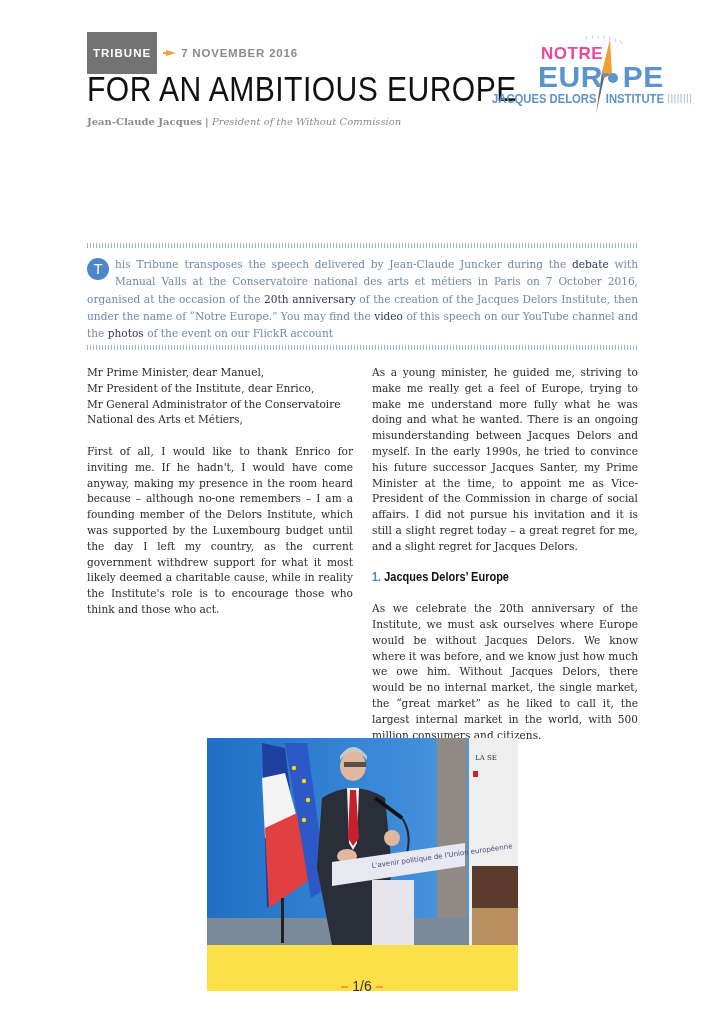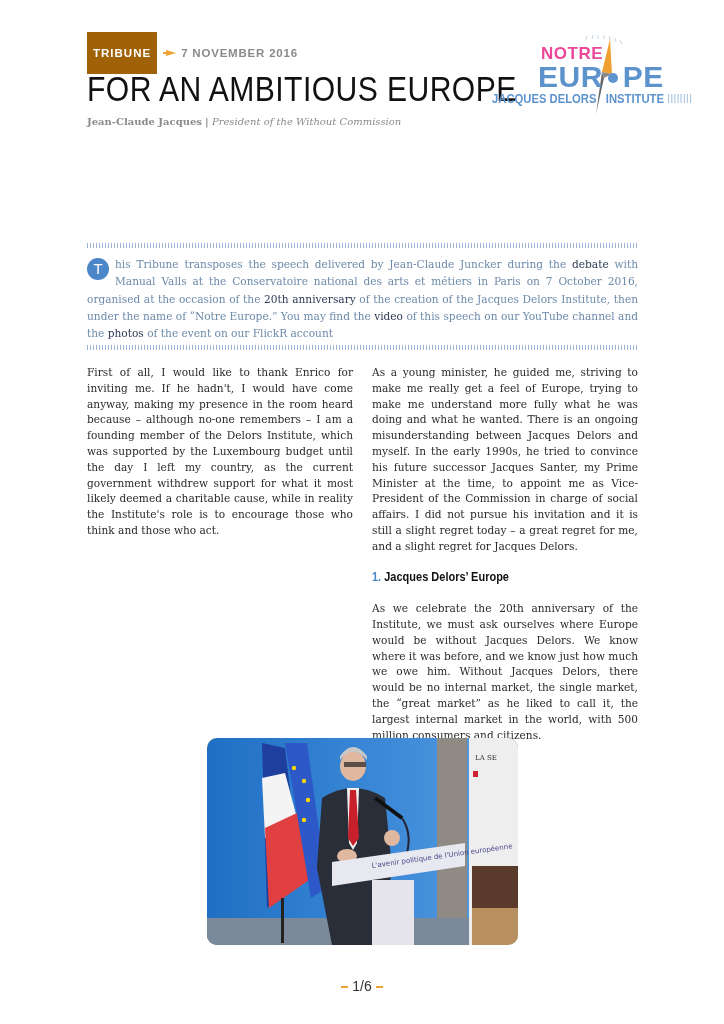--- a/index.html
+++ b/index.html
@@ -1,20 +1,20 @@
 <!DOCTYPE html>
 <html><head>
 <meta charset="utf-8">
 <style>
   html, body { margin: 0; padding: 0; background: #ffffff; }
   body { width: 724px; height: 1024px; position: relative; overflow: hidden; font-family: "DejaVu Serif", serif; color: #2a2a2a; }
 
   .header { position: absolute; left: 87px; top: 44px; }
   .tag-row { display: flex; align-items: center; height: 18px; }
-  .tag { background: #a16207; color: #fff; font-family: "Liberation Sans", sans-serif; font-weight: bold; font-size: 11.5px; letter-spacing: 1px; padding: 14px 6px; line-height: 14px; }
+  .tag { background: #737373; color: #fff; font-family: "Liberation Sans", sans-serif; font-weight: bold; font-size: 11.5px; letter-spacing: 1px; padding: 14px 6px; line-height: 14px; }
   .arrow { display: inline-block; margin-left: 7px; width: 0; height: 0; border-top: 3px solid transparent; border-bottom: 3px solid transparent; border-left: 10px solid #f0a030; }
   .arrow-line { display:inline-block; width: 3px; height: 2px; background:#f0a030; margin-left:6px; }
   .date { margin-left: 5px; font-family: "Liberation Sans", sans-serif; font-weight: bold; font-size: 11.5px; letter-spacing: 0.8px; color: #8a8a8a; }
   .title { margin-top: 8px; font-family: "Liberation Sans", sans-serif; font-size: 35px; line-height: 38px; color: #111; transform: scaleX(0.86); transform-origin: left; white-space: nowrap; letter-spacing: 0.5px; }
   .byline { margin-top: 8px; font-size: 10px; color: #8a8a8a; white-space: nowrap; }
   .byline .name { font-weight: bold; }
   .byline .role { font-style: italic; }
 
   .logo { position: absolute; left: 486px; top: 34px; width: 200px; height: 86px; }
   .logo .notre { position: absolute; left: 55px; top: 10px; font-family: "Liberation Sans", sans-serif; font-weight: bold; font-size: 17px; color: #ec4899; letter-spacing: 0.5px; }
@@ -32,21 +32,21 @@
   .intro a { color: #2d3a55; }
 
   .col { position: absolute; top: 365px; width: 266px; font-size: 10.6px; line-height: 15.8px; text-align: justify; color: #2a2a2a; }
   .col.left { left: 87px; }
   .col.right { left: 372px; }
   .col p { margin: 0 0 15.8px 0; }
   .col p.salute { text-align: left; }
   .section { font-family: "Liberation Sans", sans-serif; font-weight: bold; font-size: 12.5px; color: #111; margin: 0 0 15px 0; transform: scaleX(0.88); transform-origin: left; white-space: nowrap; }
   .section .num { color: #4a86c8; }
 
-  .photo { position: absolute; left: 207px; top: 738px; width: 311px; height: 207px; overflow: hidden; background: #fde047; border-radius: 10px; }
+  .photo { position: absolute; left: 207px; top: 738px; width: 311px; height: 253px; overflow: hidden; background: #fde047; }
 
   .pagenum { position: absolute; left: 0; width: 724px; top: 978px; text-align: center; font-family: "Liberation Sans", sans-serif; font-size: 14px; color: #333; }
   .pagenum .dash { display: inline-block; width: 7px; height: 2px; background: #f0a030; vertical-align: middle; margin: 0 4px; }
 </style>
 </head>
 <body>
 
 <div class="header">
   <div class="tag-row">
     <span class="tag">TRIBUNE</span>
@@ -82,20 +82,26 @@
   <span class="inst"><span>JACQUES DELORS</span>&nbsp;&nbsp;&nbsp;<span>INSTITUTE</span> <span style="color:#a8c4e2;font-weight:normal">IIIIIIII</span></span>
 </div>
 
 <div class="dots top"></div>
 <div class="intro">
   <span class="dropcap">T</span><span>his Tribune transposes the speech delivered by Jean-Claude Juncker during the </span><a>debate</a><span> with Manual Valls at the Conservatoire national des arts et métiers in Paris on 7 October 2016, organised at the occa­sion of the </span><a>20th anniversary</a><span> of the creation of the Jacques Delors Institute, then under the name of “Notre Europe.” You may find the </span><a>video</a><span> of this speech on our YouTube channel and the </span><a>photos</a><span> of the event on our FlickR account</span>
 </div>
 <div class="dots bottom"></div>
 
 <div class="col left">
+  <p class="salute">
+    <span>Mr Prime Minister, dear Manuel,</span><br>
+    <span>Mr President of the Institute, dear Enrico,</span><br>
+    <span>Mr General Administrator of the Conservatoire</span><br>
+    <span>National des Arts et Métiers,</span>
+  </p>
   <p>First of all, I would like to thank Enrico for inviting me. If he hadn't, I would have come anyway, making my presence in the room heard because – although no-one remembers – I am a founding member of the Delors Institute, which was supported by the Luxembourg budget until the day I left my country, as the cur­rent government withdrew support for what it most likely deemed a charitable cause, while in reality the Institute's role is to encourage those who think and those who act.</p>
 </div>
 
 <div class="col right">
   <p>As a young minister, he guided me, striving to make me really get a feel of Europe, trying to make me understand more fully what he was doing and what he wanted. There is an ongoing misunderstanding between Jacques Delors and myself. In the early 1990s, he tried to convince his future successor Jacques Santer, my Prime Minister at the time, to appoint me as Vice-President of the Commission in charge of social affairs. I did not pursue his invitation and it is still a slight regret today – a great regret for me, and a slight regret for Jacques Delors.</p>
   <div class="section">
     <span class="num">1.</span>
     <span>Jacques Delors’ Europe</span>
   </div>
   <p>As we celebrate the 20th anniversary of the Institute, we must ask ourselves where Europe would be with­out Jacques Delors. We know where it was before, and we know just how much we owe him. Without Jacques Delors, there would be no internal market, the single market, the “great market” as he liked to call it, the largest internal market in the world, with 500 million consumers and citizens.</p>

